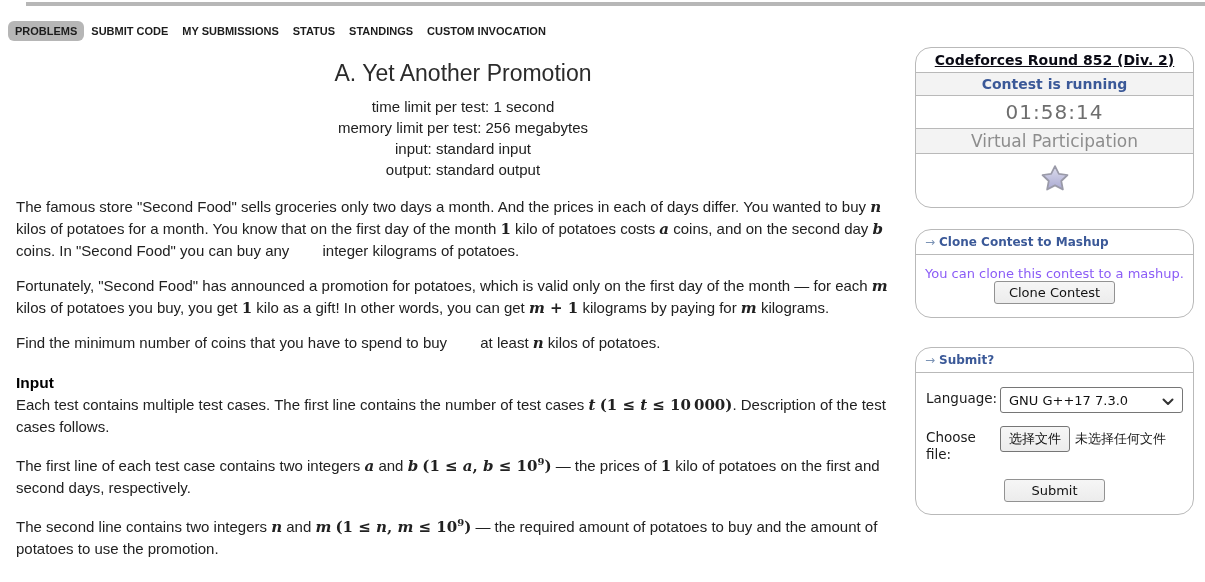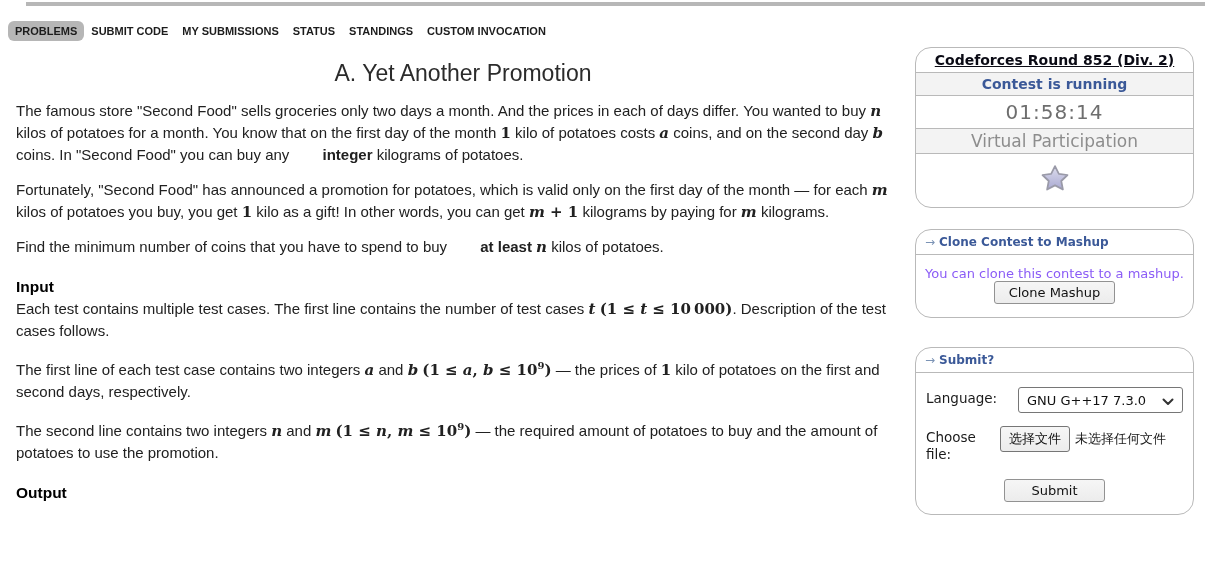--- a/index.html
+++ b/index.html
@@ -15,21 +15,21 @@
          padding:4px 7px; border-radius:6px; cursor:pointer; white-space:nowrap; }
   .tab.active { background:#b6b6b6; }
 
   
   .main { position:absolute; top:60px; left:16px; width:894px; }
   .problem-title { text-align:center; font-size:23px; font-weight:400; color:#2b2b2b; margin-bottom:9px; }
   .limits { text-align:center; font-size:15px; line-height:21px; color:#212121; margin-bottom:16px; }
   .statement p { font-size:15px; line-height:22px; margin:13px 0; }
   .sec-heading { font-size:15.5px; font-weight:bold; margin-top:20px; margin-bottom:0px; color:#000; }
 
-  .seg-b { font-weight:bold;padding-left:29px; }
+  .seg-b { font-weight:normal;padding-left:29px; }
   .seg-v { font-family:"DejaVu Serif", serif; font-style:italic; font-weight:600; }
   .seg-n { font-family:"DejaVu Serif", serif; font-weight:600; }
   .seg-s { font-family:"DejaVu Serif", serif; font-weight:600; font-size:10px; vertical-align:super; }
 
   
   .sidebar { position:absolute; left:915px; top:47px; width:279px; font-family:"DejaVu Sans", sans-serif; }
   .box { border:1px solid #b9b9b9; border-radius:16px; background:#fff; overflow:hidden; }
   .box + .box { margin-top:0; }
   .box.contest { margin-bottom:21px; }
   .box.clone { margin-bottom:29px; }
@@ -52,21 +52,21 @@
 
   .btn { display:inline-block; font-family:"DejaVu Sans", sans-serif; font-size:13px; color:#111;
          background:linear-gradient(#f6f6f6,#ececec); border:1px solid #929292; border-radius:3px;
          padding:3px 14px; cursor:pointer; }
   .btn.submit { padding:3px 26px; }
 
   .submit-body { padding:14px 10px 12px 10px; }
   .form-row { display:flex; align-items:flex-start; margin-bottom:13px; }
   .form-label { width:74px; flex:none; font-size:13.5px; color:#1a1a1a; padding-top:3px; line-height:17px; }
   .select { flex:1; height:23px; border:1px solid #767676; border-radius:3px; background:#fff;
-            display:flex; align-items:center; justify-content:space-between; padding:12px 8px; cursor:pointer;margin-left:18px; }
+            display:flex; align-items:center; justify-content:space-between; padding:12px 8px; cursor:pointer; }
   .select-value { font-size:13px; color:#111; }
   .file-control { display:flex; align-items:center; gap:5px; }
   .file-btn { font-size:13px; color:#111; background:linear-gradient(#f6f6f6,#ececec);
               border:1px solid #767676; border-radius:3px; padding:3px 8px; cursor:pointer; white-space:nowrap; }
   .file-status { font-size:13px; color:#1a1a1a; white-space:nowrap; }
   .submit-row { text-align:center; margin-top:16px; }
 </style>
 </head>
 <body>
 
@@ -76,20 +76,26 @@
   <div class="tab active">PROBLEMS</div>
   <div class="tab">SUBMIT CODE</div>
   <div class="tab">MY SUBMISSIONS</div>
   <div class="tab">STATUS</div>
   <div class="tab">STANDINGS</div>
   <div class="tab">CUSTOM INVOCATION</div>
 </nav>
 
 <main class="main">
   <div class="problem-title">A. Yet Another Promotion</div>
+  <div class="limits">
+    <div>time limit per test: 1 second</div>
+    <div>memory limit per test: 256 megabytes</div>
+    <div>input: standard input</div>
+    <div>output: standard output</div>
+  </div>
 
   <div class="statement">
     <p><span class="seg-p">The famous store "Second Food" sells groceries only two days a month. And the prices in each of days differ. You wanted to buy </span><span class="seg-v">n</span><span class="seg-p"> kilos of potatoes for a month. You know that on the first day of the month </span><span class="seg-n">1</span><span class="seg-p"> kilo of potatoes costs </span><span class="seg-v">a</span><span class="seg-p"> coins, and on the second day </span><span class="seg-v">b</span><span class="seg-p"> coins. In "Second Food" you can buy any </span><span class="seg-b">integer</span><span class="seg-p"> kilograms of potatoes.</span></p>
     <p><span class="seg-p">Fortunately, "Second Food" has announced a promotion for potatoes, which is valid only on the first day of the month — for each </span><span class="seg-v">m</span><span class="seg-p"> kilos of potatoes you buy, you get </span><span class="seg-n">1</span><span class="seg-p"> kilo as a gift! In other words, you can get </span><span class="seg-v">m</span><span class="seg-n"> + 1</span><span class="seg-p"> kilograms by paying for </span><span class="seg-v">m</span><span class="seg-p"> kilograms.</span></p>
     <p><span class="seg-p">Find the minimum number of coins that you have to spend to buy </span><span class="seg-b">at least</span><span class="seg-p"> </span><span class="seg-v">n</span><span class="seg-p"> kilos of potatoes.</span></p>
 
     <div class="sec-heading">Input</div>
     <p style="margin-top:2px"><span class="seg-p">Each test contains multiple test cases. The first line contains the number of test cases </span><span class="seg-v">t</span><span class="seg-p"> </span><span class="seg-n">(1 ≤ </span><span class="seg-v">t</span><span class="seg-n"> ≤ 10 000)</span><span class="seg-p">. Description of the test cases follows.</span></p>
     <p><span class="seg-p">The first line of each test case contains two integers </span><span class="seg-v">a</span><span class="seg-p"> and </span><span class="seg-v">b</span><span class="seg-p"> </span><span class="seg-n">(1 ≤ </span><span class="seg-v">a</span><span class="seg-n">, </span><span class="seg-v">b</span><span class="seg-n"> ≤ 10</span><span class="seg-s">9</span><span class="seg-n">)</span><span class="seg-p"> — the prices of </span><span class="seg-n">1</span><span class="seg-p"> kilo of potatoes on the first and second days, respectively.</span></p>
     <p><span class="seg-p">The second line contains two integers </span><span class="seg-v">n</span><span class="seg-p"> and </span><span class="seg-v">m</span><span class="seg-p"> </span><span class="seg-n">(1 ≤ </span><span class="seg-v">n</span><span class="seg-n">, </span><span class="seg-v">m</span><span class="seg-n"> ≤ 10</span><span class="seg-s">9</span><span class="seg-n">)</span><span class="seg-p"> — the required amount of potatoes to buy and the amount of potatoes to use the promotion.</span></p>
@@ -120,21 +126,21 @@
       </span>
     </div>
   </div>
 
   <div class="box clone">
     <div class="box-caption">
       <span class="arrow">→</span><span>Clone Contest to Mashup</span>
     </div>
     <div class="clone-body">
       <div class="clone-text">You can clone this contest to a mashup.</div>
-      <div class="btn">Clone Mashup</div>
+      <div class="btn">Clone Contest</div>
     </div>
   </div>
 
   <div class="box">
     <div class="box-caption">
       <span class="arrow">→</span><span>Submit?</span>
     </div>
     <div class="submit-body">
       <div class="form-row">
         <div class="form-label">Language:</div>

